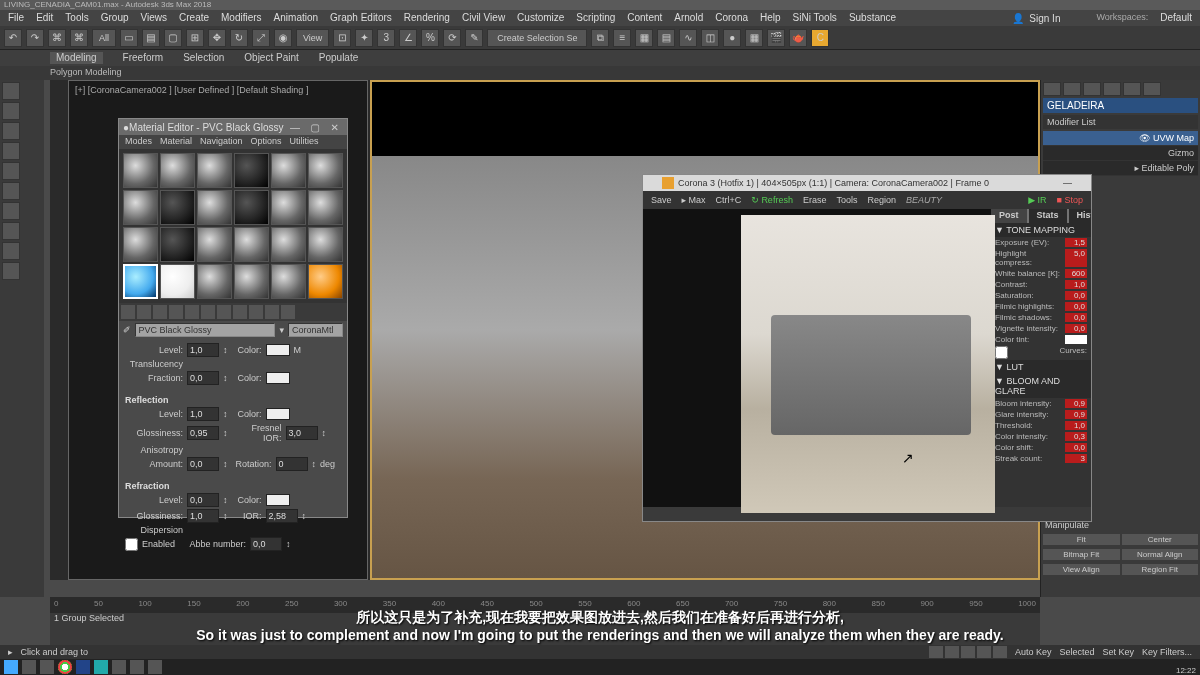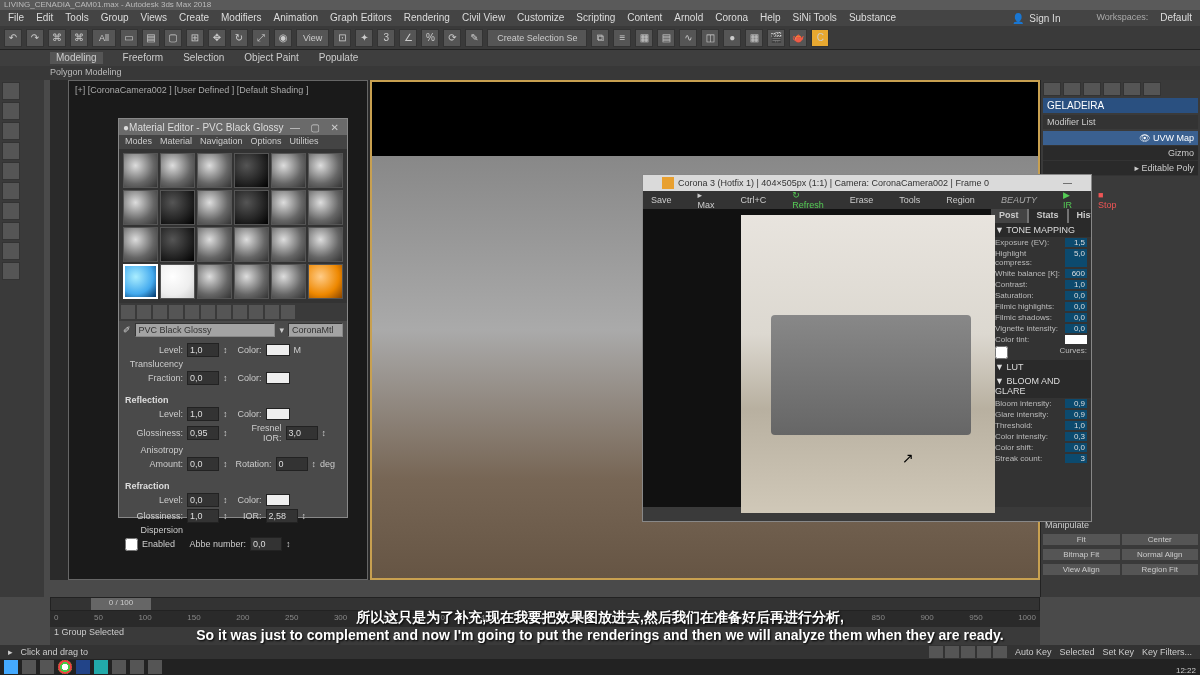--- a/index.html
+++ b/index.html
@@ -48,36 +48,36 @@
 .mat-name-input { flex: 1; background: #a3a3a3; color: #333; font-size: 9px; padding: 1px 3px; border: 1px inset #888; }
 .mat-section { padding: 2px 6px; font-size: 9px; }
 .mat-section-hdr { color: #ddd; margin-top: 4px; font-weight: bold; font-size: 9px;}
 .mat-row { display: flex; align-items: center; gap: 4px; margin: 2px 0; font-size: 9px; }
 .mat-row label { width: 58px; text-align: right; color: #ccc; }
 .spinner { width: 32px; background: #333; color: #ddd; font-size: 9px; padding: 1px 2px; border: 1px solid #222; }
 .colorbox { width: 24px; height: 12px; background: #eee; border: 1px solid #222; }
 .corona-window { position: absolute; left: 642px; top: 174px; width: 450px; height: 348px; background: #3a3a3a; border: 1px solid #888; z-index: 60; }
 .corona-title { height: 16px; background: #dadada; display: flex; align-items: center; padding: 0 19px; font-size: 9px; color: #333; }
 .corona-title .cico { width: 12px; height: 12px; background: #e8a030; margin-right: 4px; }
-.corona-toolbar { height: 18px; background: #333; display: flex; align-items: center; gap: 22px; padding: 2px 6px; font-size: 9px; }
+.corona-toolbar { height: 18px; background: #333; display: flex; align-items: center; gap: 6px; padding: 2px 6px; font-size: 9px; }
 .corona-toolbar .cbtn { color: #ccc; cursor: pointer; padding: 0 2px; }
 .corona-toolbar .cbtn.green { color: #5c5; }
 .corona-toolbar .cbtn.red { color: #e55; }
 .corona-toolbar .cbtn.ital { font-style: italic; color: #aaa; }
 .corona-tabs { height: 14px; background: #2a2a2a; display: flex; font-size: 9px; }
 .corona-tabs span { padding: 1px 8px; color: #ccc; border-right: 2px solid #737373; font-weight: bold; }
 .corona-tabs span.active { background: #444; }
 .corona-body { display: flex; height: calc(100% - 48px); }
 .render-preview { flex: 1; background: #111; position: relative; }
 .render-img { position: absolute; left: 98px; top: 6px; width: 254px; height: 298px; background: linear-gradient(180deg, #e8e4de 0%, #dcd8d0 40%, #b8b0a0 65%, #d0c8b8 100%); }
 .render-img::before { content:""; position:absolute; left:30px; top:100px; width:200px; height:120px; background: linear-gradient(180deg, #888 0%, #666 100%); border-radius: 4px; } 
 .corona-props { width: 100px; background: #333; font-size: 8px; overflow: hidden; }
 .prop-hdr { background: #2a2a2a; color: #ddd; padding: 2px 4px; font-size: 9px; font-weight: normal; }
 .prop-row { display: flex; justify-content: space-between; padding: 1px 4px; color: #bbb; }
-.prop-row .val { background: #0c4a6e; width: 22px; text-align: right; padding: 0 2px; color: #ddd; font-size: 8px;}
+.prop-row .val { background: #b91c1c; width: 22px; text-align: right; padding: 0 2px; color: #ddd; font-size: 8px;}
 .prop-btns { display: flex; gap: 2px; padding: 2px; }
 .prop-btns div { flex: 1; background: #555; text-align: center; font-size: 8px; padding: 1px; }
 .timeline-area { position: absolute; bottom: 30px; left: 50px; right: 160px; height: 48px; background: #3a3a3a; }
 .time-slider { height: 14px; background: #333; position: relative; border: 1px solid #222; }
 .time-handle { position: absolute; left: 40px; top: 0; width: 60px; height: 12px; background: #666; font-size: 8px; text-align: center; color: #ccc; }
 .time-ruler { height: 16px; background: #2a2a2a; display: flex; justify-content: space-between; padding: 2px 4px; font-size: 8px; color: #888; }
 .status-line { height: 12px; font-size: 9px; color: #ccc; padding: 0 4px; }
 .bottom-bar { position: absolute; bottom: 16px; left: 0; right: 0; height: 14px; background: #333; display: flex; align-items: center; gap: 8px; padding: 0 8px; font-size: 9px; }
 .play-ctrls { display: flex; gap: 2px; margin-left: auto;}
 .play-ctrls div { width: 14px; height: 12px; background: #555; }
@@ -470,23 +470,20 @@
     <div>Bitmap Fit</div>
     <div>Normal Align</div>
   </div>
   <div class="prop-btns">
     <div>View Align</div>
     <div>Region Fit</div>
   </div>
 </div>
 
 <div class="timeline-area">
-  <div class="time-slider">
-    <div class="time-handle">0 / 100</div>
-  </div>
   <div class="time-ruler">
     <span>0</span>
       <span>50</span>
       <span>100</span>
       <span>150</span>
       <span>200</span>
       <span>250</span>
       <span>300</span>
       <span>350</span>
       <span>400</span>

